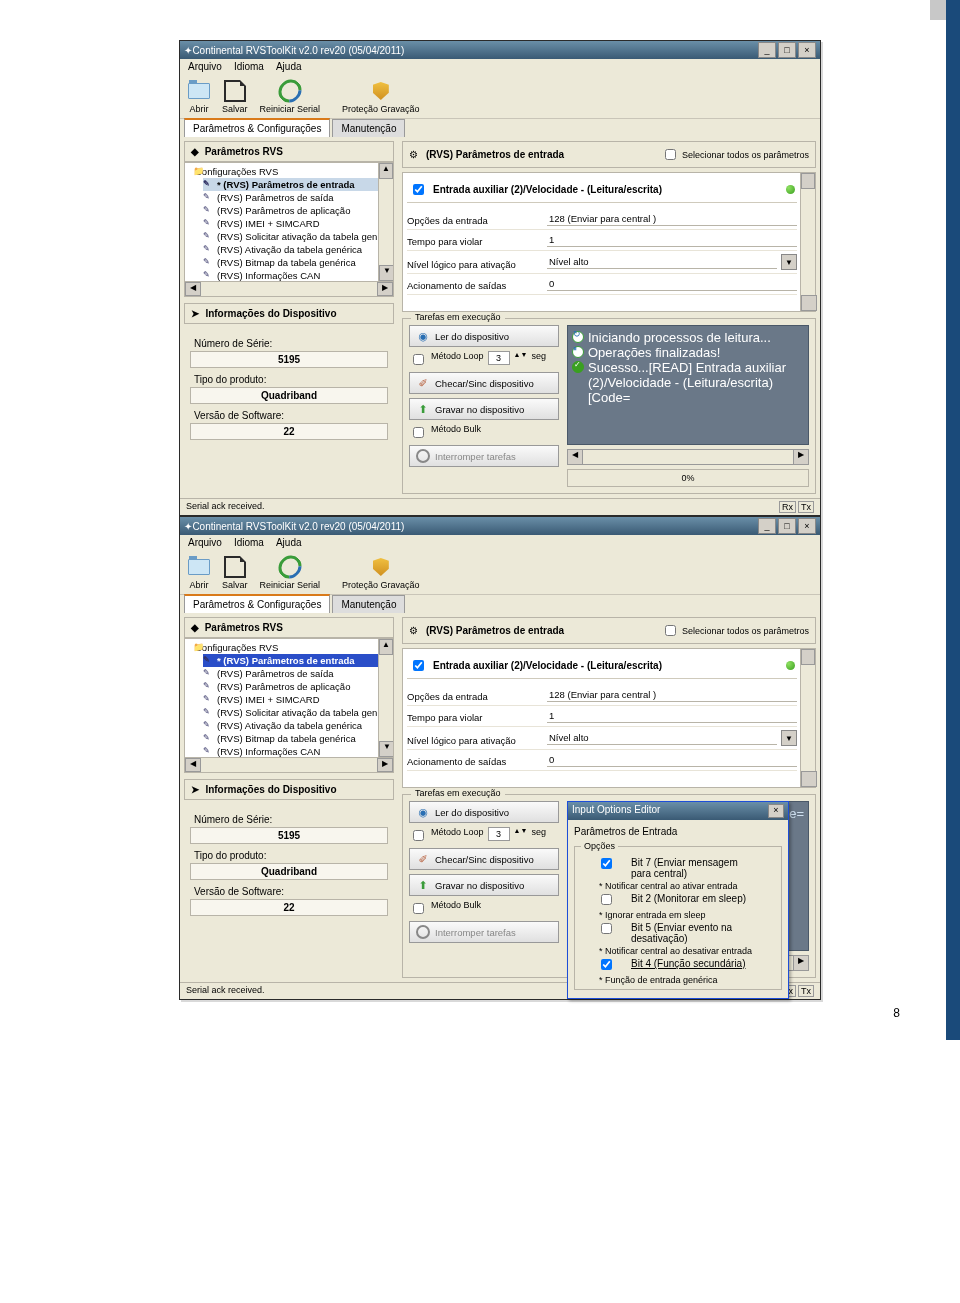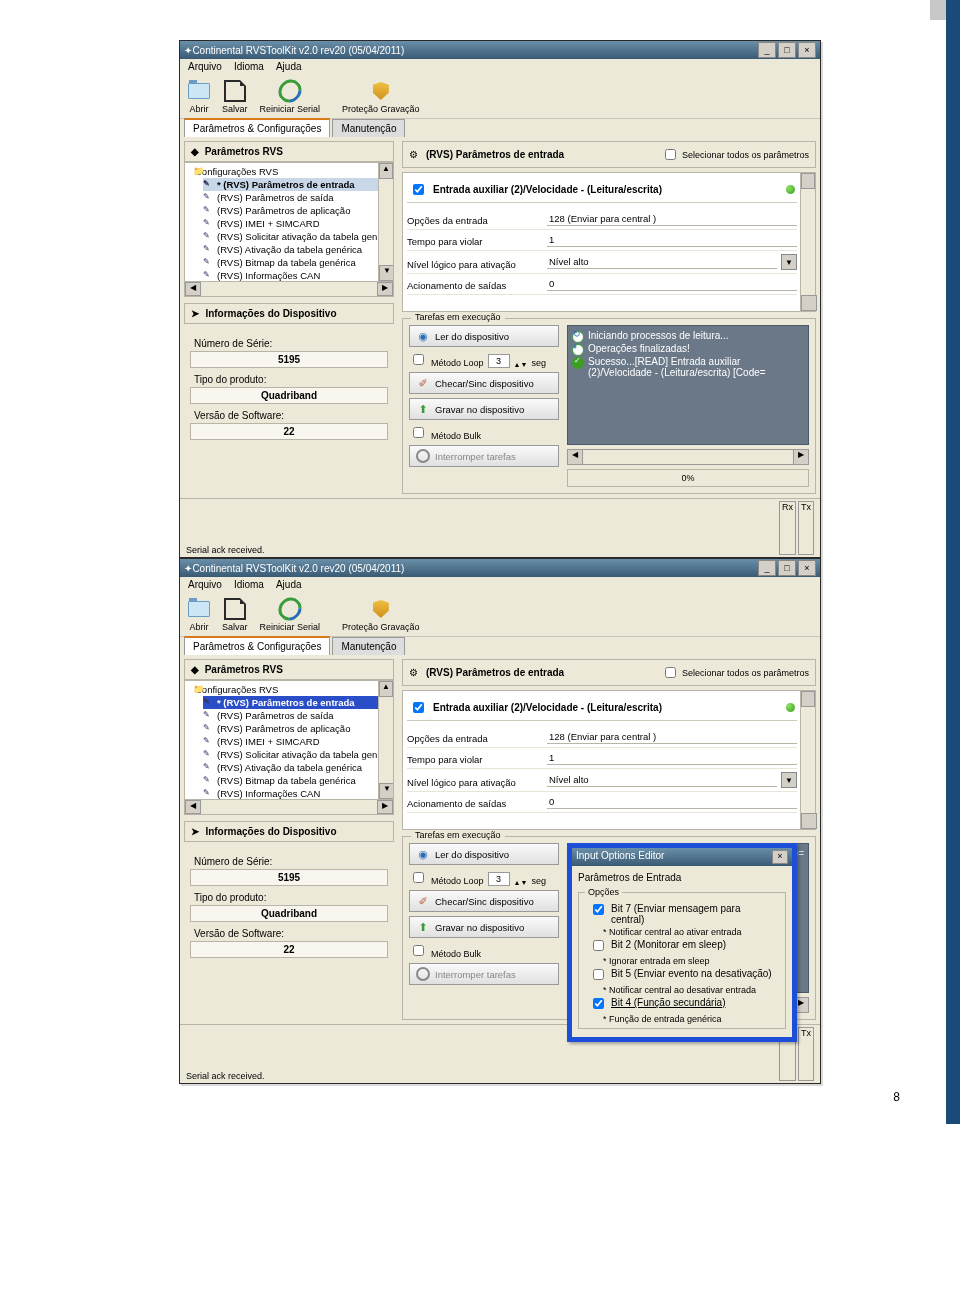--- a/index.html
+++ b/index.html
@@ -62,46 +62,46 @@
   .frow .l { width:140px;}
   .frow .r { flex:1; display:flex; align-items:center; gap:4px;}
   .frow input[type=text] { flex:1; border:none; border-bottom:1px solid #b8b4a8; font-size:9.5px; padding:1px 2px;}
   .frow .dd { width:14px; height:14px; background:#d4d0c8; border:1px solid #888; display:flex; align-items:center; justify-content:center; font-size:8px;}
   .tasks { border:1px solid #b8b4a8; margin-top:6px; padding:6px; position:relative;}
   .tasks-title { position:absolute; top:-7px; left:8px; background:#ece9d8; padding:0 4px; font-size:9px;}
   .tasks-flex { display:flex; gap:8px;}
   .tasks-btns { width:150px; display:flex; flex-direction:column; gap:4px;}
   .wbtn { border:1px solid #999; background:linear-gradient(#fafafa,#e0e0e0); padding:3px 6px; font-size:9.5px; display:flex; align-items:center; gap:5px; cursor:pointer;}
   .wbtn.dis { color:#888;}
-  .loop-row { display:flex; align-items:flex-end; gap:4px; font-size:9px;}
+  .loop-row { display:flex; align-items:flex-start; gap:4px; font-size:9px;}
   .loop-row input[type=text]{ width:18px; border:1px solid #999; text-align:center; font-size:9px; padding:1px;}
-  .log { flex:1; background:#6a7888; border:1px solid #4a5868; color:#fff; font-size:10px; padding:4px; height:110px; position:relative;}
+  .log { flex:1; background:#6a7888; border:1px solid #4a5868; color:#fff; font-size:13px; padding:4px; height:110px; position:relative;}
   .log-line { display:flex; gap:4px; align-items:flex-start;}
   .log-ic { width:10px; height:10px; background:#fff; border:1px solid #3a9c3a; border-radius:50%; position:relative; flex-shrink:0; margin-top:1px;}
   .log-ic.arrow:after { content:"↻"; position:absolute; top:-3px; left:0; font-size:9px; color:#2a6fb3;}
   .log-ic.pause:after { content:"⏸"; position:absolute; top:-3px; left:0; font-size:8px; color:#2a6fb3;}
   .log-ic.ok { background:#3aa020; border-color:#3aa020;}
   .log-ic.ok:after { content:"✓"; color:#fff; font-size:8px; position:absolute; top:-2px; left:1px;}
   .log-hbar { display:flex; margin-top:4px;}
   .log-hbar .l2,.log-hbar .r2{width:14px;height:14px;background:#d4d0c8;border:1px solid #999;font-size:8px;text-align:center;}
   .log-hbar .m2 { flex:1; height:14px; background:#ece9d8; border:1px solid #999; border-left:none; border-right:none;}
   .prog { height:16px; border:1px solid #b8b4a8; margin-top:4px; position:relative; font-size:9px; text-align:center; line-height:16px;}
   .status { border-top:1px solid #b8b4a8; padding:2px 6px; font-size:9px; display:flex;}
-  .status .sl { flex:1;margin-top:44px;}
+  .status .sl { flex:1;}
   .rxtx { display:flex; gap:2px;}
   .rxtx span { border:1px solid #999; padding:0 2px;}
 
-  .popup { position:absolute; background:#ece9d8; border:5px solid #1d4ed8; box-shadow:2px 2px 3px rgba(0,0,0,.3); width:220px; font-size:10px; z-index:5;}
+  .popup { position:absolute; background:#ece9d8; border:1px solid #1d4ed8; box-shadow:2px 2px 3px rgba(0,0,0,.3); width:220px; font-size:10px; z-index:5;}
   .popup .ptitle { background:linear-gradient(#6a8fa8,#3a5a74); color:#fff; padding:2px 4px; display:flex;}
   .popup .ptitle span { flex:1;}
   .popup .pclose { width:14px; height:12px; background:#d4d0c8; border:1px solid #888; font-size:9px; text-align:center; color:#000; cursor:pointer;}
   .popup .pbody { padding:4px 6px;}
   .popup fieldset { border:1px solid #b8b4a8; padding:4px 6px; margin:4px 0;}
   .popup legend { font-size:9px; padding:0 3px;}
-  .popup .cb-row { display:flex; gap:4px; align-items:flex-start; margin:2px 4px;}
+  .popup .cb-row { display:flex; gap:16px; align-items:flex-start; margin:2px 16px;}
   .popup .cb-row input { margin-top:1px;}
   .popup .sub { margin-left:18px; font-size:9px;}
   input[type=checkbox]{ width:11px; height:11px; }
 
   .glyph { width:14px; height:14px; display:flex; align-items:center; justify-content:center; font-size:11px;}
   .arrow-ic { color:#2a6fb3;}
   .brush-ic { color:#b0502a;}
   .up-ic { color:#3a9c3a;}
   .stop-ic { width:10px; height:10px; border:2px solid #888; border-radius:50%;}
 

